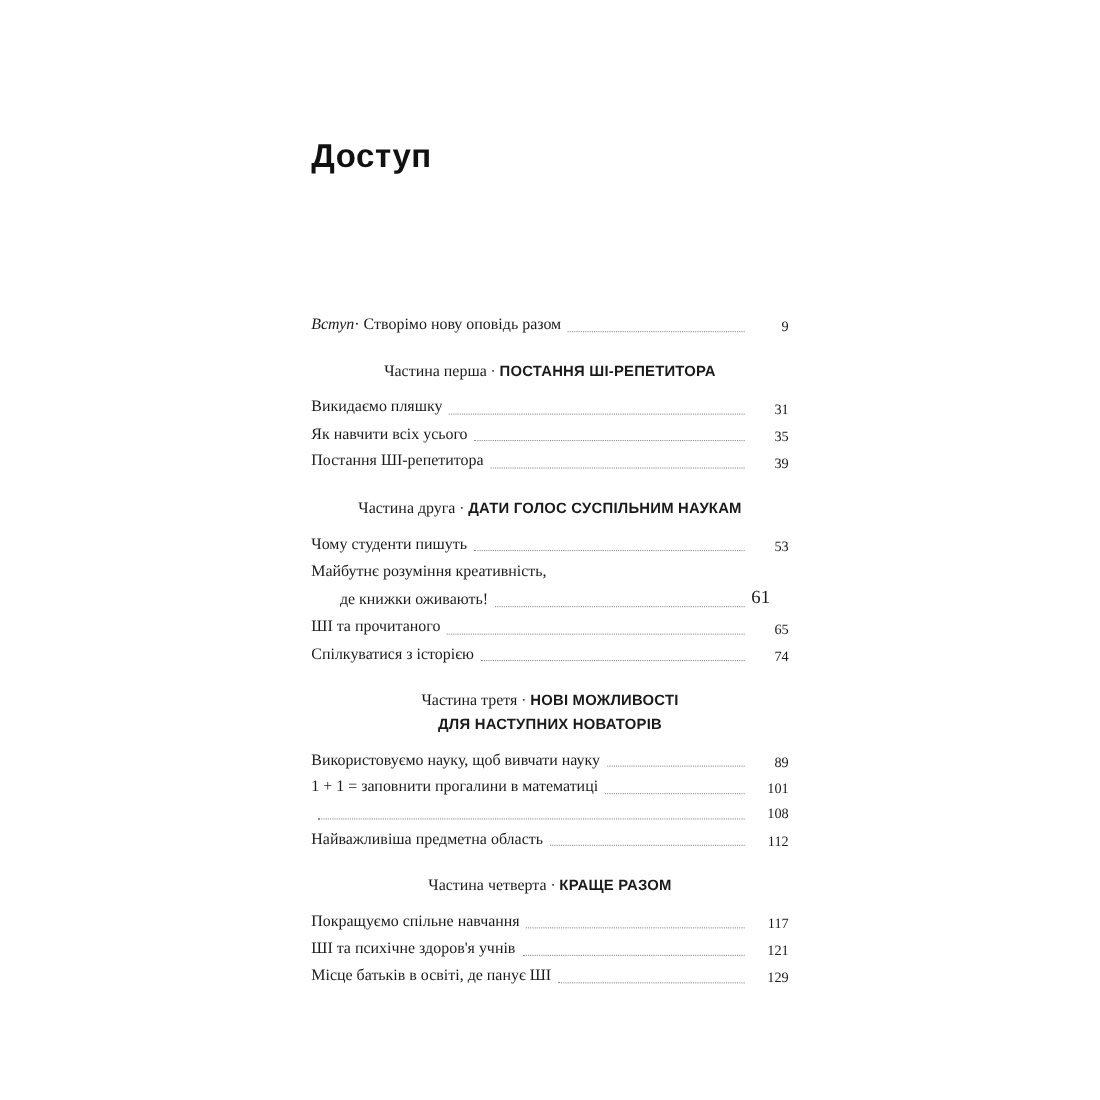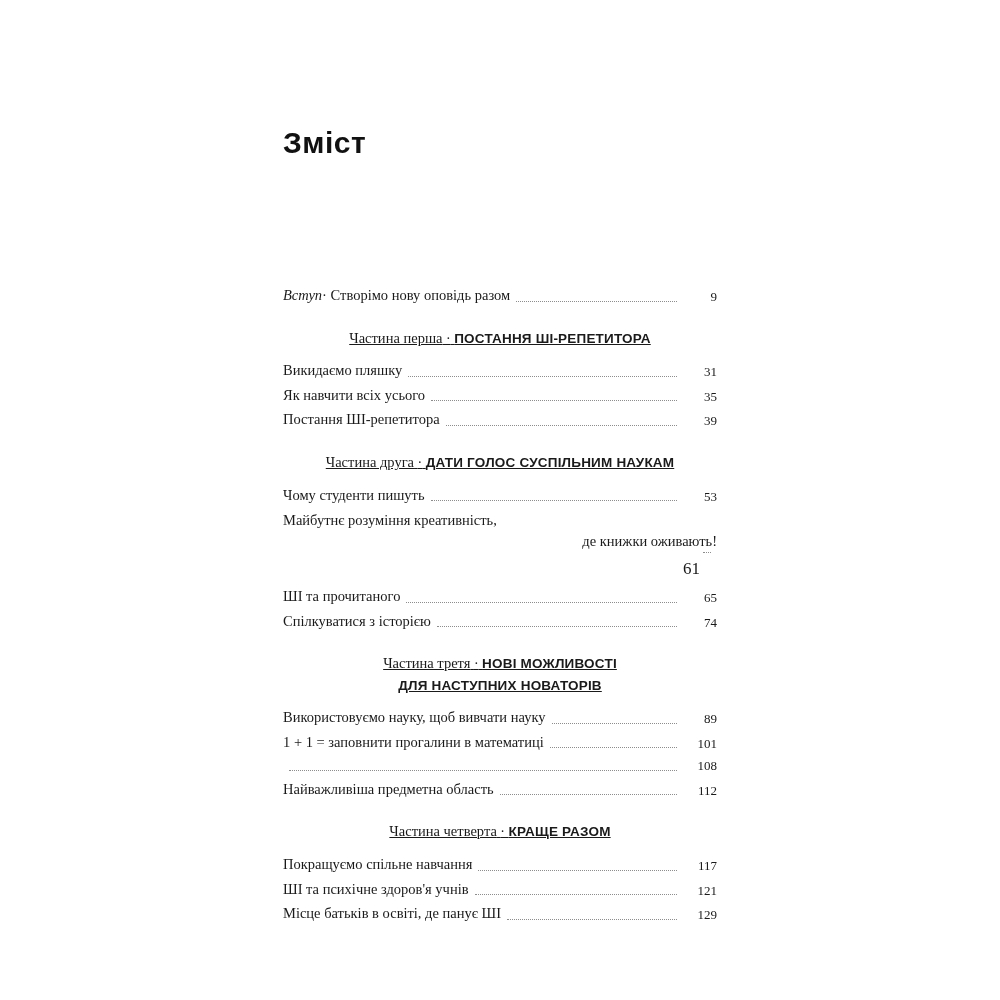--- a/index.html
+++ b/index.html
@@ -71,21 +71,20 @@
     font-size: 14.5px;
     line-height: 1.45;
     margin-bottom: 5px;
   }
   .entry-multiline .line1 {
     display: block;
   }
   .entry-multiline .line2row {
     display: flex;
     align-items: flex-end;
-    flex-direction: column;
   }
   .entry-multiline .line2 {
     white-space: nowrap;
     padding-left: 26px;
   }
   .entry-multiline .leader {
     flex: 1 1 auto;
     border-bottom: 1px dotted #8d8d8d;
     margin: 0 6px 4px 6px;
     height: 0;
@@ -97,21 +96,20 @@
     font-size: 17px;
   }
 
   
   .part {
     margin-top: 22px;
     margin-bottom: 12px;
     text-align: center;
     font-size: 14px;
     line-height: 1.5;
-    text-decoration: underline;
   }
   .part .pre {
     font-family: "Liberation Serif", serif;
     font-size: 14.5px;
   }
   .part .dot {
     font-family: "Liberation Serif", serif;
   }
   .part .strong {
     font-family: "Liberation Sans", sans-serif;
@@ -121,21 +119,21 @@
   }
   .part.two-line .strong {
     display: inline;
   }
 </style>
 </head>
 <body>
 
 <div class="page">
 
-  <div class="title">Зміст</div>
+  <div class="title">Доступ</div>
 
   <div class="toc">
 
     <div class="entry">
       <span class="label"><span class="ital">Вступ</span><span>·</span> <span>Створімо нову оповідь разом</span></span>
       <span class="leader"></span>
       <span class="page-num">9</span>
     </div>
 
     <div class="part">

